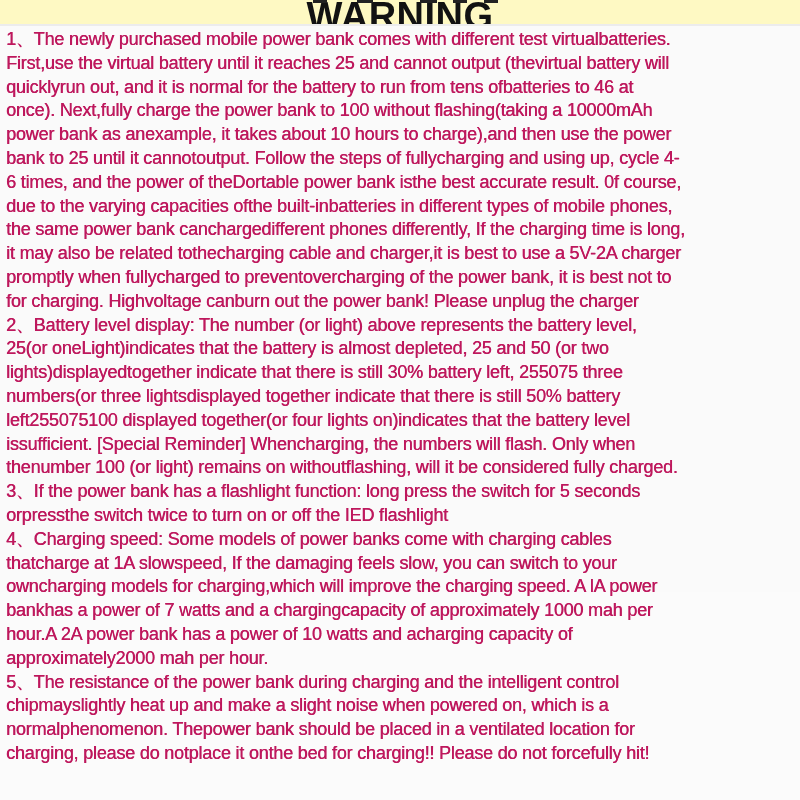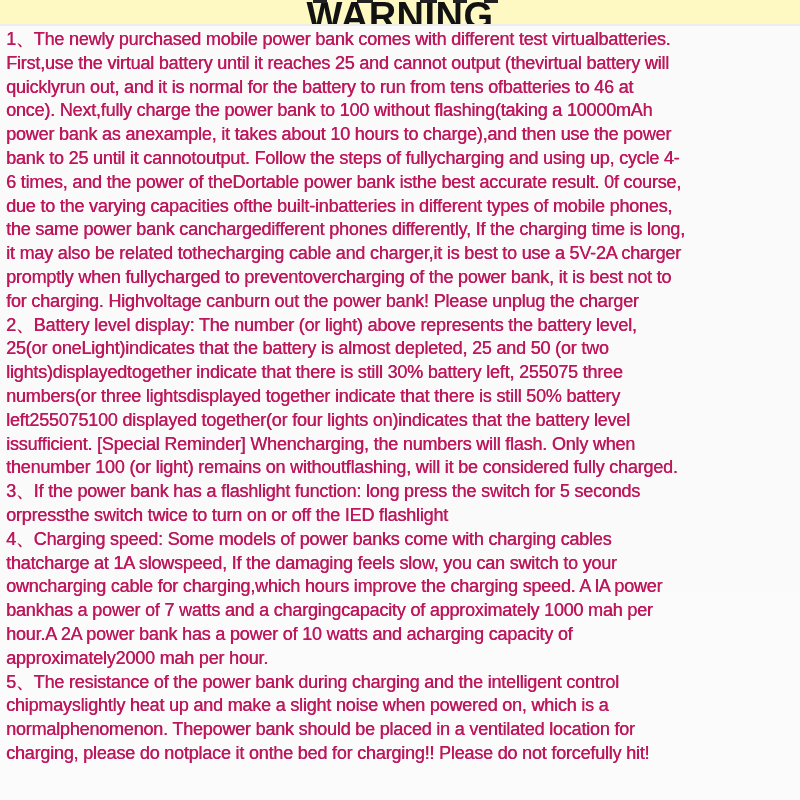--- a/index.html
+++ b/index.html
@@ -100,21 +100,21 @@
       <div class="line">25(or oneLight)indicates that the battery is almost depleted, 25 and 50 (or two</div>
       <div class="line">lights)displayedtogether indicate that there is still 30% battery left, 255075 three</div>
       <div class="line">numbers(or three lightsdisplayed together indicate that there is still 50% battery</div>
       <div class="line">left255075100 displayed together(or four lights on)indicates that the battery level</div>
       <div class="line">issufficient. [Special Reminder] Whencharging, the numbers will flash. Only when</div>
       <div class="line">thenumber 100 (or light) remains on withoutflashing, will it be considered fully charged.</div>
       <div class="line">3、If the power bank has a flashlight function: long press the switch for 5 seconds</div>
       <div class="line">orpressthe switch twice to turn on or off the IED flashlight</div>
       <div class="line">4、Charging speed: Some models of power banks come with charging cables</div>
       <div class="line">thatcharge at 1A slowspeed, If the damaging feels slow, you can switch to your</div>
-      <div class="line">owncharging cable for charging,which hours improve the charging speed. A lA power</div>
+      <div class="line">owncharging models for charging,which will improve the charging speed. A lA power</div>
       <div class="line">bankhas a power of 7 watts and a chargingcapacity of approximately 1000 mah per</div>
       <div class="line">hour.A 2A power bank has a power of 10 watts and acharging capacity of</div>
       <div class="line">approximately2000 mah per hour.</div>
       <div class="line">5、The resistance of the power bank during charging and the intelligent control</div>
       <div class="line">chipmayslightly heat up and make a slight noise when powered on, which is a</div>
       <div class="line">normalphenomenon. Thepower bank should be placed in a ventilated location for</div>
       <div class="line">charging, please do notplace it onthe bed for charging!! Please do not forcefully hit!</div>
     </div>
 
 </div>

